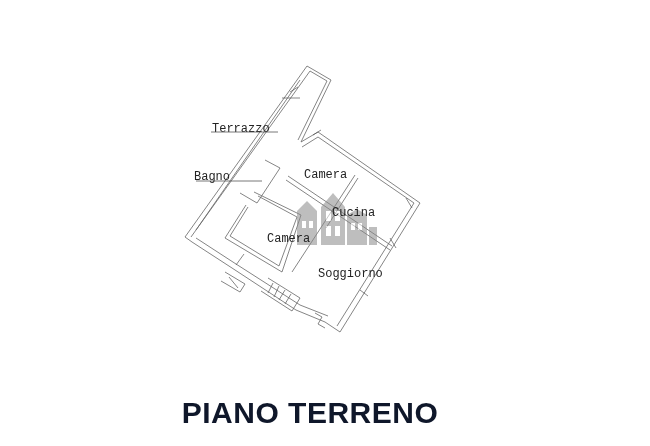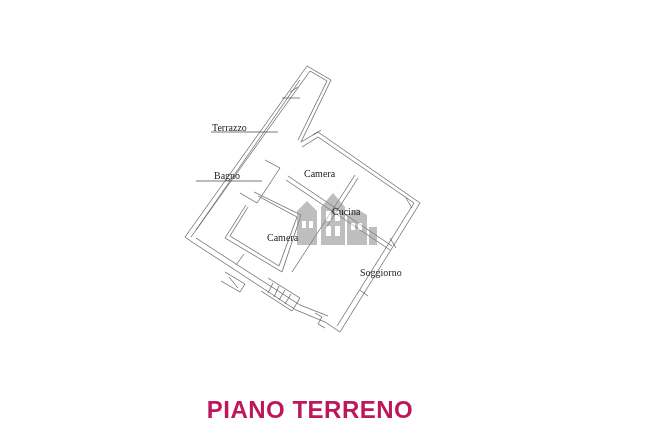--- a/index.html
+++ b/index.html
@@ -1,19 +1,19 @@
 <!DOCTYPE html>
 <html><head>
   <meta charset="utf-8">
   <style>
     html, body { margin: 0; padding: 0; background: #ffffff; }
     body { width: 650px; height: 446px; position: relative; overflow: hidden; font-family: "Liberation Sans", sans-serif; }
     #plan { position: absolute; left: 0; top: 0; width: 650px; height: 446px; }
-    .lbl { position: absolute; font-size: 10px; color: #222; font-family: Liberation Serif, serif; white-space: nowrap; }
-    .title { position: absolute; left: 0; width: 620px; top: 396px; text-align: center; font-size: 24px; font-weight: bold; color: #be185d; font-family: "Liberation Sans", sans-serif; letter-spacing: 0.5px; }
+    .lbl { position: absolute; font-size: 12px; color: #222; font-family: Liberation Mono, monospace; white-space: nowrap; }
+    .title { position: absolute; left: 0; width: 620px; top: 396px; text-align: center; font-size: 30px; font-weight: bold; color: #0f172a; font-family: "Liberation Sans", sans-serif; letter-spacing: 0.5px; }
     .wm { position: absolute; left: 287px; top: 193px; opacity: 0.55; }
   </style>
 </head>
 <body>
 
 <svg id="plan" viewBox="0 0 650 446" xmlns="http://www.w3.org/2000/svg">
   <g fill="none" stroke="#666" stroke-width="0.8">
 
     <polyline points="307,66 331,80 301,142"></polyline>
     <polyline points="307,66 185,237 192,242"></polyline>
@@ -77,25 +77,25 @@
     <rect x="48" y="33" width="5" height="10"></rect>
     <rect x="15" y="28" width="4" height="7"></rect>
     <rect x="22" y="28" width="4" height="7"></rect>
     <rect x="64" y="30" width="4" height="7"></rect>
     <rect x="71" y="30" width="4" height="7"></rect>
   </g>
 </svg>
 
 <div id="labels">
   <div class="lbl" style="left:212px;top:122px;">Terrazzo</div>
-  <div class="lbl" style="left:214px;top:170px;">Bagno</div>
+  <div class="lbl" style="left:194px;top:170px;">Bagno</div>
   <div class="lbl" style="left:304px;top:168px;">Camera</div>
   <div class="lbl" style="left:332px;top:206px;">Cucina</div>
   <div class="lbl" style="left:267px;top:232px;">Camera</div>
-  <div class="lbl" style="left:318px;top:267px;margin-left:42px;">Soggiorno</div>
+  <div class="lbl" style="left:318px;top:267px;">Soggiorno</div>
 </div>
 
 <svg style="position:absolute;left:0;top:0;" width="650" height="446">
   <line x1="211" y1="132" x2="278" y2="132" stroke="#555" stroke-width="0.8"></line>
   <line x1="196" y1="181" x2="262" y2="181" stroke="#555" stroke-width="0.8"></line>
 </svg>
 
 <div class="title">PIANO TERRENO</div>
 
 </body></html>

